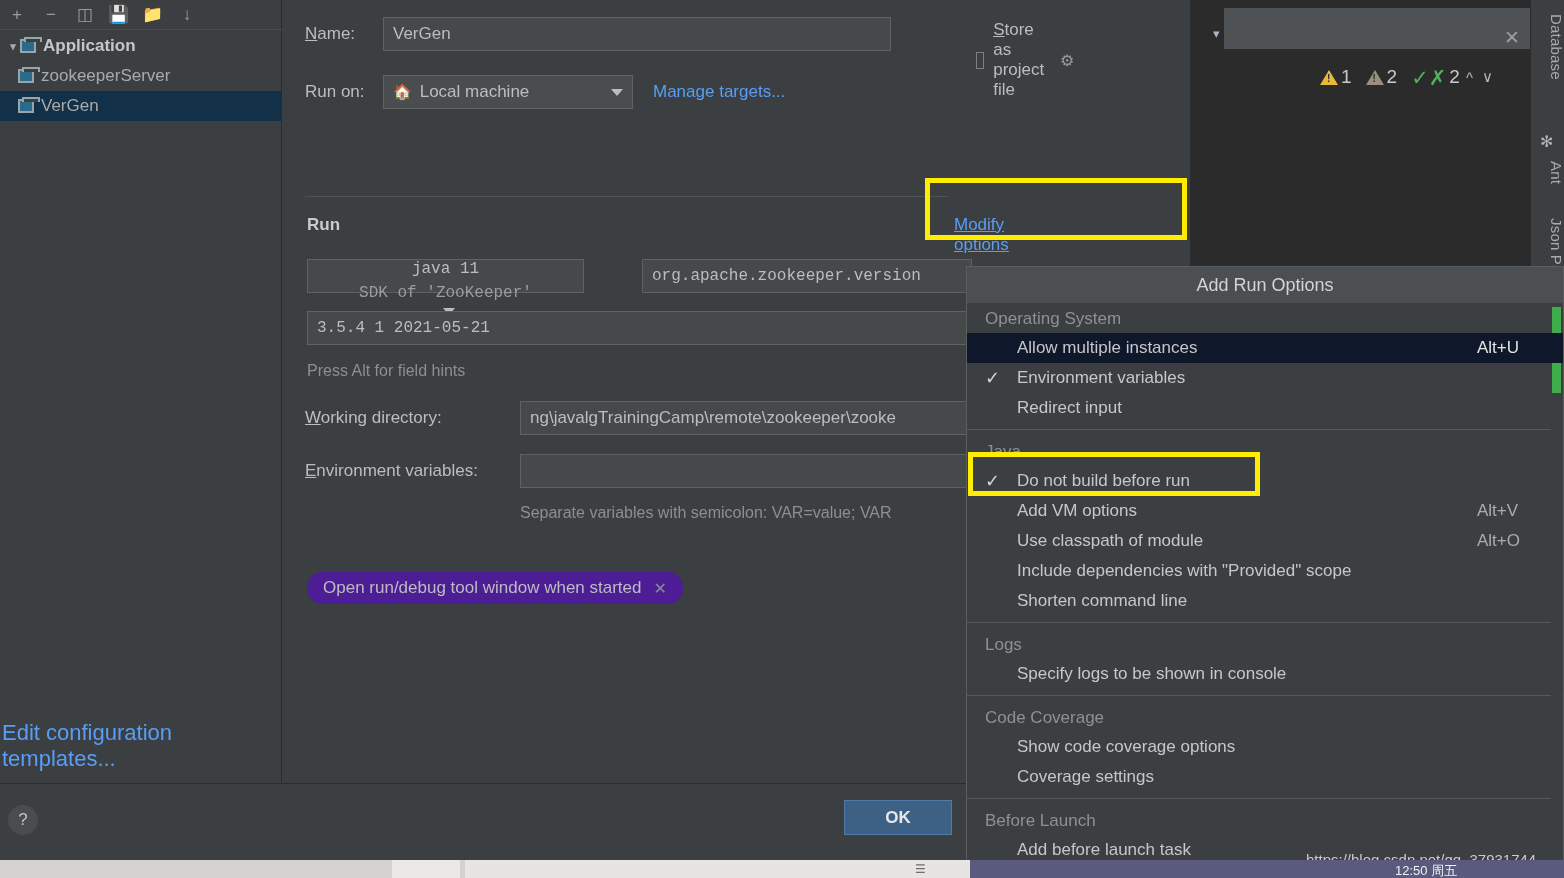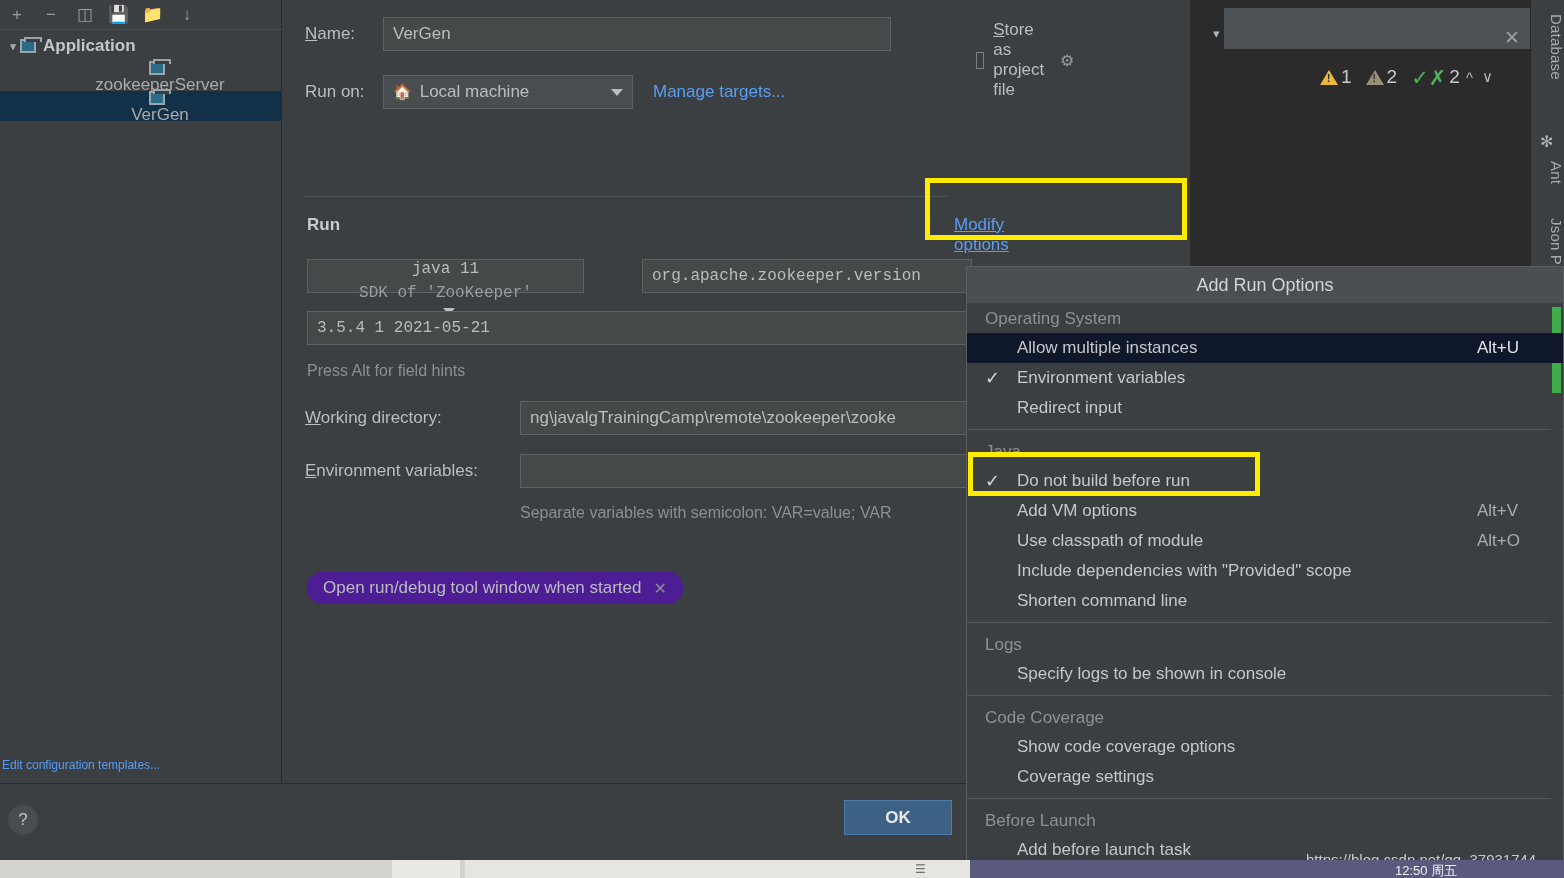--- a/index.html
+++ b/index.html
@@ -34,26 +34,26 @@
   
   .dialog { position:absolute; left:0; top:0; width:966px; height:860px; background:#3c3f41; }
 
   
   .leftpanel { position:absolute; left:0; top:0; width:282px; height:782px; background:#3c3f41; border-right:1px solid #2b2b2b;}
   .mini-toolbar { position:absolute; left:0; top:0; width:282px; height:30px; display:flex; align-items:center; gap:4px; padding-left:2px; border-bottom:1px solid #4a4d4f;}
   .mtb-btn { width:30px; height:26px; display:flex; align-items:center; justify-content:center; color:#9a9da0; font-size:17px;}
   .tree { position:absolute; left:0; top:31px; width:282px; }
   .tree-row { height:30px; display:flex; align-items:center; font-size:17px; color:#a9aaac; }
   .tree-row.group { font-weight:bold; color:#c5c6c8; padding-left:6px;}
-  .tree-row.child { padding-left:38px;flex-direction:column;}
+  .tree-row.child { padding-left:18px;}
   .tree-row.selected { background:#123047; }
   .arrow-exp { width:14px; color:#a9aaac; font-size:11px; text-align:center; }
   .app-icon { width:16px;height:14px; border:2px solid #9aa4aa; background:#2b6b8a; margin-right:7px; position:relative; flex:0 0 auto;}
   .app-icon::before{content:""; position:absolute; left:2px; top:-4px; width:14px; height:3px; border:2px solid #9aa4aa; border-bottom:none; background:#3c3f41;}
-  .edit-templates { position:absolute; left:0; bottom:10px; padding-left:2px; font-size:12px; color:#589df6;}
+  .edit-templates { position:absolute; left:0; bottom:10px; padding-left:2px; font-size:22px; color:#589df6;}
 
   
   .form { position:absolute; left:282px; top:0; width:684px; height:782px; }
   .row { position:absolute; display:flex; align-items:center; }
   .lbl { color:#bbbdbf; font-size:17px; }
   .lbl u { text-decoration: underline; }
   .field { background:#45494a; border:1px solid #5e6264; color:#bbbdbf; font-size:17px;
            padding:5px 9px; height:34px; display:flex; align-items:center; }
   .field.mono { font-family:"Liberation Mono", monospace; font-size:16px; }
   .combo { background:#4a4d4f; border:1px solid #5e6264; height:34px; display:flex; align-items:center;

